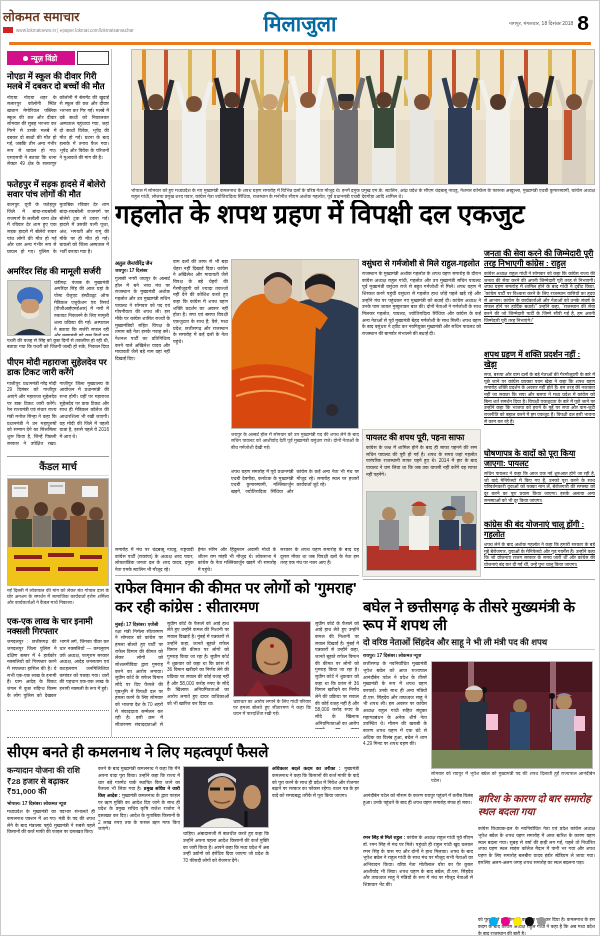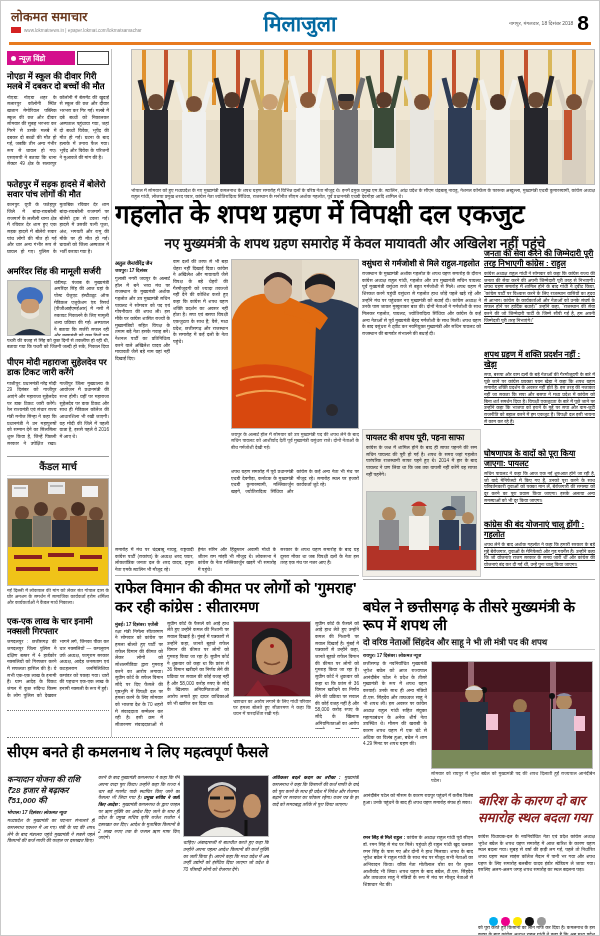--- a/index.html
+++ b/index.html
@@ -1,21 +1,21 @@
 <!DOCTYPE html>
 <html><head>
 <meta charset="utf-8">
 <style>
   * { margin:0; padding:0; box-sizing:border-box; }
   html,body { background:#e9e9e9; font-family:"Liberation Sans", sans-serif; }
   .page { position:relative; width:600px; height:936px; background:#fff; margin:0 auto;
           border:1px solid #c9c9c9; overflow:hidden; color:#1a1a1a; }
 
   
-  .mast-left { position:absolute; left:10px; top:7px; }
+  .mast-left { position:absolute; left:2px; top:7px; }
   .paper-name { font-size:12.5px; font-weight:bold; color:#6b3a1f; letter-spacing:.2px; }
   .mast-url { display:flex; align-items:center; gap:3px; margin-top:2px; }
   .logo-box { width:10px; height:6px; background:#d42222; }
   .url-text { font-size:4.6px; color:#8a8a8a; }
   .mast-center { position:absolute; left:160px; right:160px; top:8px; text-align:center;
                  font-size:21px; font-weight:bold; color:#0369a1; }
   .mast-right { position:absolute; right:10px; top:11px; display:flex; align-items:center; gap:4px; }
   .edition { font-size:5px; color:#555; }
   .page-num { font-size:21px; font-weight:bold; color:#000; line-height:1; }
   .mast-rule { position:absolute; left:8px; right:8px; top:41px; height:3px; background:#e87a1e; }
@@ -25,21 +25,21 @@
   .body-txt { font-size:4.7px; line-height:1.42; color:#2b2b2b; text-align:justify; overflow:hidden; }
   .date-txt { font-size:4.8px; font-weight:bold; color:#222; }
   .cap-txt { font-size:4.7px; line-height:1.35; color:#3a3a3a; text-align:justify; overflow:hidden; }
   .lead-b { font-weight:bold; color:#000; }
   .twocol { column-count:2; column-gap:3px; }
 
   
   .sidebar { position:absolute; left:6px; top:50px; width:102px; }
   .nw-row { display:flex; gap:2px; height:14px; }
   .nw-badge { flex:1; background:#d40f8c; color:#fff; font-size:7.5px; font-weight:bold;
-              display:flex; align-items:center; gap:3px; padding:0 4px; }
+              display:flex; align-items:center; gap:3px; padding:0 16px; }
   .nw-bullet { width:5px; height:5px; border-radius:50%; background:#fff; flex:0 0 auto; }
   .nw-box { width:32px; border:1px solid #444; background:#fff; }
   .sb-h { font-size:8.5px; margin:6px 0 3px; }
   .sb-flex { display:flex; gap:3px; }
   .photo-frame { border:1px solid #bbb; overflow:hidden; flex:0 0 auto; }
   .candle-head { margin-top:7px; border-top:1px solid #999; border-bottom:1px solid #ddd;
                  text-align:center; font-size:10px; font-weight:bold; padding:2px 0; }
   .dotted-rule { border-top:1px dotted #777; margin-top:5px; }
 
   
@@ -70,26 +70,26 @@
   .rf { position:absolute; left:114px; top:574px; width:244px; border-top:1px solid #aaa; padding-top:3px; }
   .rf-head { font-size:15px; line-height:1.25; }
   .rf-row { display:flex; gap:4px; margin-top:4px; }
 
   
   .bg-sec { position:absolute; left:362px; top:578px; width:232px; border-top:1px solid #aaa; padding-top:18px; }
   .bg-head { font-size:15px; line-height:1.18; }
   .bg-sub { font-size:8.5px; font-weight:600; margin-top:3px; padding-bottom:2px; border-bottom:1px solid #ccc; }
   .bg-row { display:flex; gap:4px; margin-top:3px; }
   .bg-row2 { display:flex; gap:5px; margin-top:4px; }
-  .rain-h { font-size:13px; font-weight:bold; font-style:italic; color:#8b2020; line-height:1.25; margin-bottom:8px; }
+  .rain-h { font-size:10px; font-weight:bold; font-style:italic; color:#8b2020; line-height:1.25; margin-bottom:8px; }
 
   
   .km { position:absolute; left:6px; top:736px; width:352px; border-top:1px dotted #777; padding-top:5px; }
   .km-head { font-size:15px; white-space:nowrap; overflow:hidden; }
-  .km-row { display:flex; gap:3px; margin-top:14px;font-style:italic; }
+  .km-row { display:flex; gap:3px; margin-top:5px; }
   .km-sub { font-size:8px; font-weight:bold; line-height:1.3; }
 
   .cmyk { position:absolute; left:488px; top:916px; display:flex; gap:3px; }
   .dot { width:9px; height:9px; border-radius:50%; }
   .dot-c{background:#00aeef}.dot-m{background:#ec008c}.dot-y{background:#ffe800}
   .dot-k{background:#111}.dot-g{background:#9b9b9b}
 </style>
 </head>
 <body>
 
@@ -265,21 +265,20 @@
             <circle cx="0" cy="52" r="8" fill="#7a5138"></circle>
             <rect x="-12" y="60" width="24" height="74" fill="#d8cfc0"></rect>
             <rect x="-10" y="60" width="8" height="50" fill="#c4532f"></rect>
           </g>
       </g>
     </svg>
   </div>
   <div class="top-cap cap-txt">भोपाल में सोमवार को हुए मध्यप्रदेश के नए मुख्यमंत्री कमलनाथ के शपथ ग्रहण समारोह में विभिन्न दलों के वरिष्ठ नेता मौजूद थे। इनमें द्रमुक प्रमुख एम.के. स्टालिन, आंध्र प्रदेश के सीएम चंद्रबाबू नायडू, नेशनल कॉन्फ्रेंस के फारूक अब्दुल्ला, मुख्यमंत्री एचडी कुमारस्वामी, कांग्रेस अध्यक्ष राहुल गांधी, लोजपा प्रमुख शरद पवार, कांग्रेस नेता ज्योतिरादित्य सिंधिया, राजस्थान के मनोनीत सीएम अशोक गहलोत, पूर्व प्रधानमंत्री एचडी देवगौड़ा आदि शामिल थे।</div>
 
   <div class="main-head">गहलोत के शपथ ग्रहण में विपक्षी दल एकजुट</div>
-  <div class="main-sub">नए मुख्यमंत्री के शपथ ग्रहण समारोह में केवल मायावती और अखिलेश नहीं पहुंचे</div>
 
   <div class="colA">
     <div class="byline-blk">
       <div class="byline">अतुल जैन/वीरेंद्र जैन</div>
       <div class="date-txt">जयपुर। 17 दिसंबर</div>
     </div>
     <div class="body-txt" style="height:262px">गुलाबी नगरी जयपुर के अल्बर्ट हॉल में बने भव्य मंच पर राजस्थान के मुख्यमंत्री अशोक गहलोत और उप मुख्यमंत्री सचिन पायलट ने सोमवार को पद एवं गोपनीयता की शपथ ली। इस मौके पर कांग्रेस शासित राज्यों के मुख्यमंत्रियों सहित विपक्ष के तमाम बड़े नेता इसके गवाह बने। नेशनल पार्टी का प्रतिनिधित्व करने वाले अखिलेश यादव और मायावती जैसे बड़े नाम यहां नहीं दिखाई दिए।</div>
   </div>
   <div class="colB">
     <div class="body-txt" style="height:286px">वाम दलों की तरफ से भी बड़ा चेहरा नहीं दिखाई दिया। कांग्रेस ने अखिलेश और मायावती जैसे विपक्ष के बड़े चेहरों की गैरमौजूदगी को ज्यादा तवज्जो नहीं देने की कोशिश करते हुए कहा कि कांग्रेस में शपथ ग्रहण शक्ति प्रदर्शन का अवसर नहीं होता है। सपा एवं बसपा विपक्षी एकजुटता के साथ हैं; वैसे, मध्य प्रदेश, छत्तीसगढ़ और राजस्थान के समारोह में कई दलों के नेता पहुंचे।</div>

